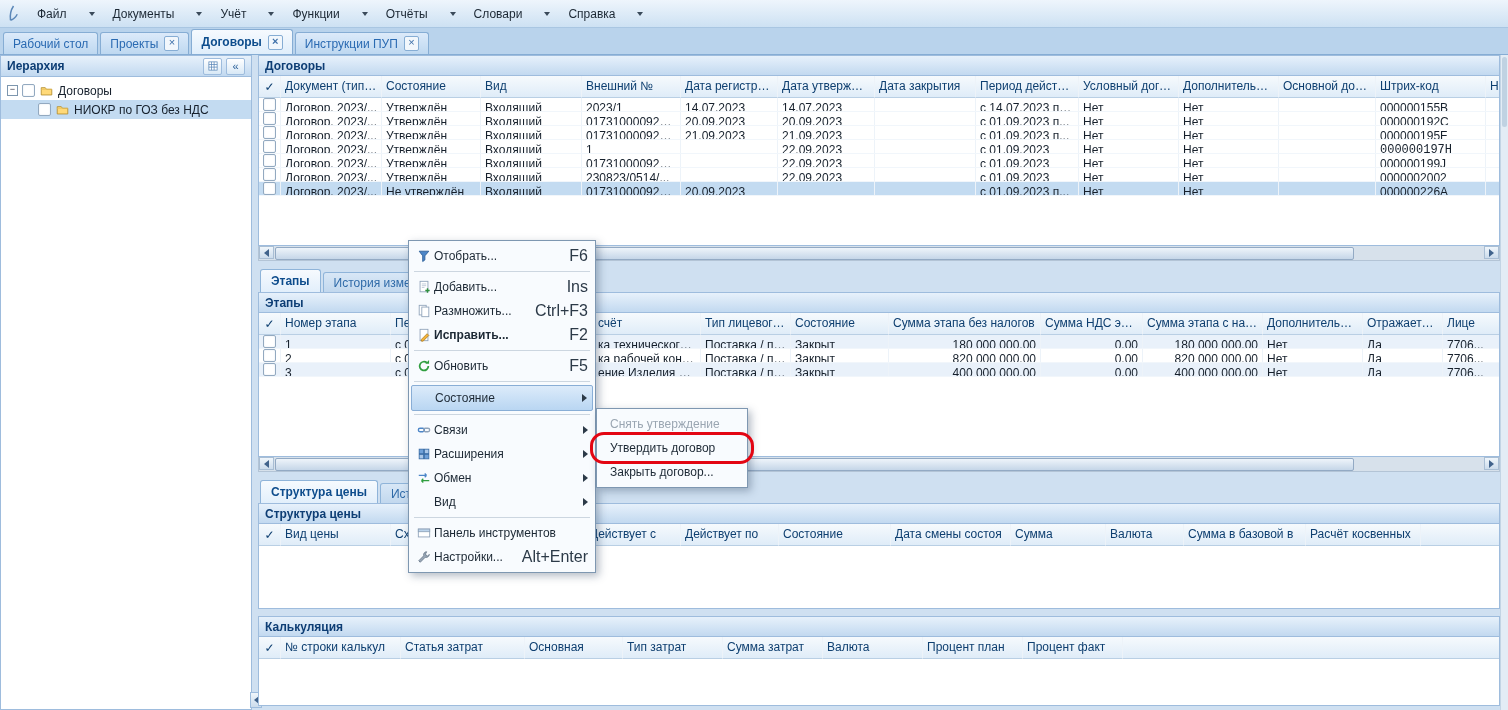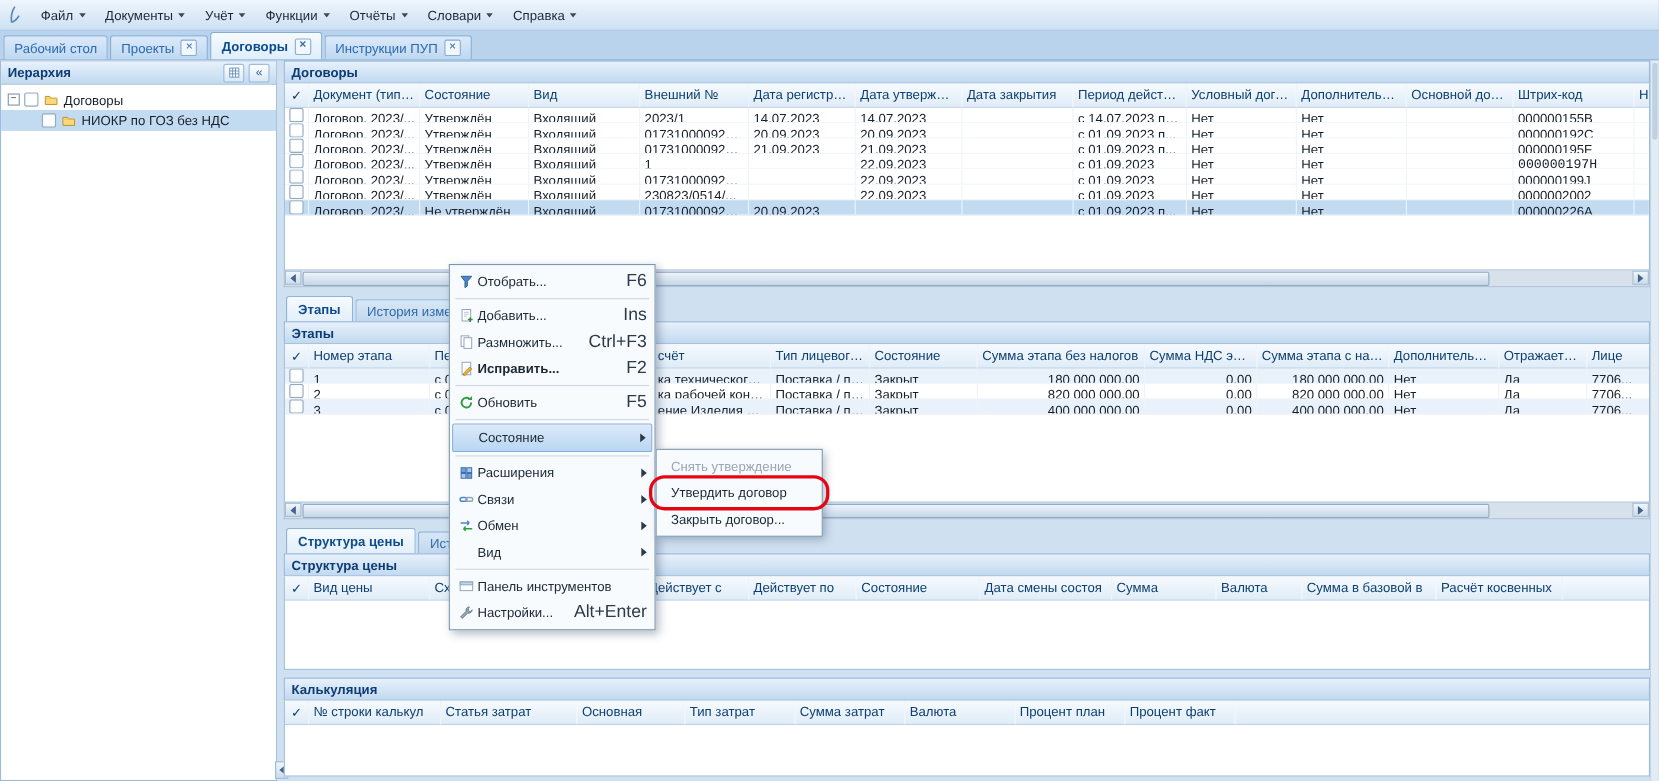--- a/index.html
+++ b/index.html
@@ -5,21 +5,21 @@
   html,body{margin:0;padding:0;}
   body{background:#8fa3b5;}
   .app{position:relative;width:1508px;height:710px;overflow:hidden;background:#cfe0f1;
        font-family:"Liberation Sans",sans-serif;font-size:12px;color:#16202c;}
 
   
   .menubar{position:absolute;top:0;left:0;right:0;height:28px;box-sizing:border-box;
            background:linear-gradient(#eef5fc,#cde1f3);border-bottom:1px solid #a9c6e2;
            display:flex;align-items:center;padding-left:6px;}
   .logo{width:22px;display:flex;align-items:center;}
-  .menu-item{display:flex;align-items:center;gap:5px;padding:4px 9px;cursor:default;color:#1c2834;}
+  .menu-item{display:flex;align-items:center;gap:22px;padding:4px 9px;cursor:default;color:#1c2834;}
   .caret{width:0;height:0;border-left:3.5px solid transparent;border-right:3.5px solid transparent;border-top:4px solid #3a4a5a;}
 
   
   .tabbar{position:absolute;top:28px;left:0;right:0;height:27px;box-sizing:border-box;
           background:#b9d3ec;border-bottom:1px solid #86add4;display:flex;align-items:flex-end;
           padding-left:3px;gap:2px;}
   .tab{height:22px;display:flex;align-items:center;gap:6px;padding:0 9px;border:1px solid #86add4;
        border-bottom:none;border-radius:3px 3px 0 0;background:linear-gradient(#dceafa,#bed8f0);
        color:#2a6ab2;box-sizing:border-box;}
   .tab.active{background:linear-gradient(#f6fafe,#dfeefb);color:#0c4c8c;font-weight:bold;height:25px;}
@@ -574,44 +574,44 @@
       <div class="mi hl">
         <span class="mic"></span>
         <span class="ml">Состояние</span>
         <span class="ms"></span>
         <span class="marr"></span>
       </div>
       <div class="msep"></div>
       <div class="mi">
         <span class="mic">
           <svg viewBox="0 0 16 16" width="14" height="14">
+            <rect x="1.5" y="6" width="7" height="4" rx="2" fill="none" stroke="#4c86c8" stroke-width="1.5"></rect>
+            <rect x="7.5" y="6" width="7" height="4" rx="2" fill="none" stroke="#8fa3ba" stroke-width="1.5"></rect>
+          </svg>
+        </span>
+        <span class="ml">Связи</span>
+        <span class="ms"></span>
+        <span class="marr"></span>
+      </div>
+      <div class="mi">
+        <span class="mic">
+          <svg viewBox="0 0 16 16" width="14" height="14">
             <rect x="2.5" y="2.5" width="5" height="5" fill="#6fa0d8" stroke="#3a6ea8"></rect>
             <rect x="8.5" y="2.5" width="5" height="5" fill="#aac7e8" stroke="#3a6ea8"></rect>
             <rect x="2.5" y="8.5" width="5" height="5" fill="#aac7e8" stroke="#3a6ea8"></rect>
             <rect x="8.5" y="8.5" width="5" height="5" fill="#6fa0d8" stroke="#3a6ea8"></rect>
           </svg>
         </span>
         <span class="ml">Расширения</span>
         <span class="ms"></span>
         <span class="marr"></span>
       </div>
       <div class="mi">
         <span class="mic">
           <svg viewBox="0 0 16 16" width="14" height="14">
-            <rect x="1.5" y="6" width="7" height="4" rx="2" fill="none" stroke="#4c86c8" stroke-width="1.5"></rect>
-            <rect x="7.5" y="6" width="7" height="4" rx="2" fill="none" stroke="#8fa3ba" stroke-width="1.5"></rect>
-          </svg>
-        </span>
-        <span class="ml">Связи</span>
-        <span class="ms"></span>
-        <span class="marr"></span>
-      </div>
-      <div class="mi">
-        <span class="mic">
-          <svg viewBox="0 0 16 16" width="14" height="14">
             <path d="M2 5h9M11 5l-2.2-2.2M11 5l-2.2 2.2" stroke="#4c86c8" stroke-width="1.5" fill="none"></path>
             <path d="M14 11H5M5 11l2.2-2.2M5 11l2.2 2.2" stroke="#2f9e3f" stroke-width="1.5" fill="none"></path>
           </svg>
         </span>
         <span class="ml">Обмен</span>
         <span class="ms"></span>
         <span class="marr"></span>
       </div>
       <div class="mi">
         <span class="mic"></span>

